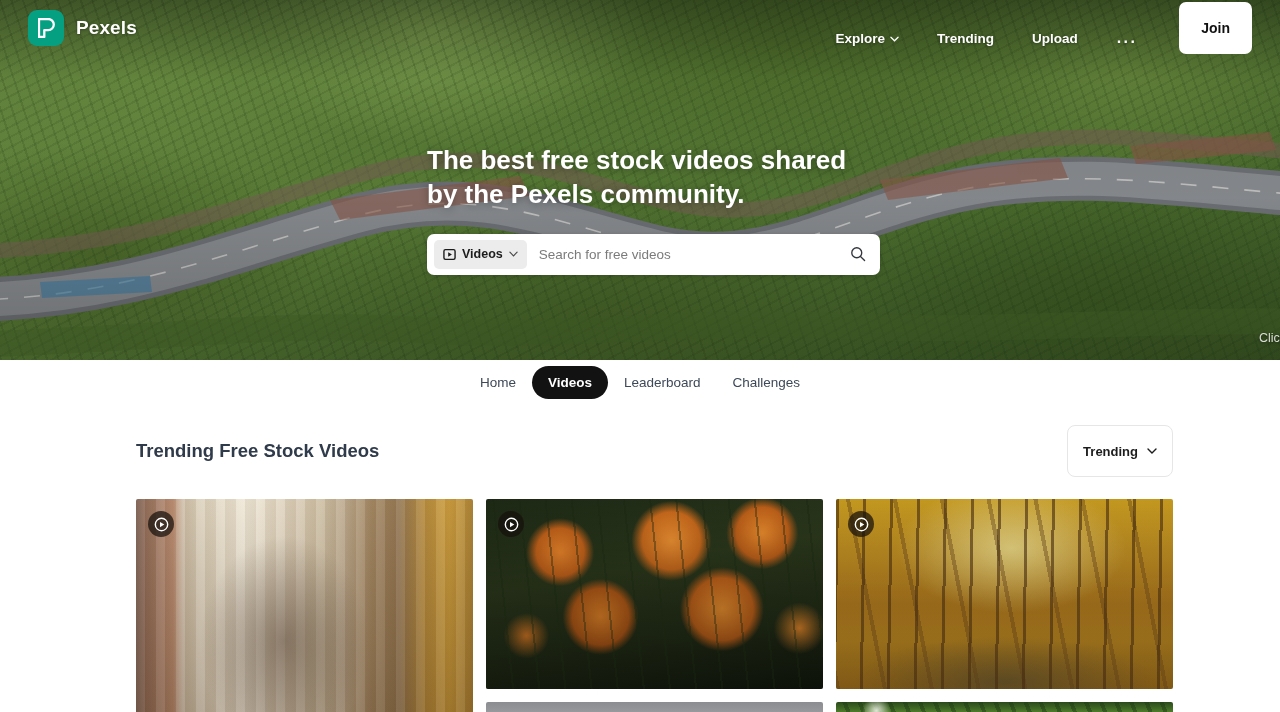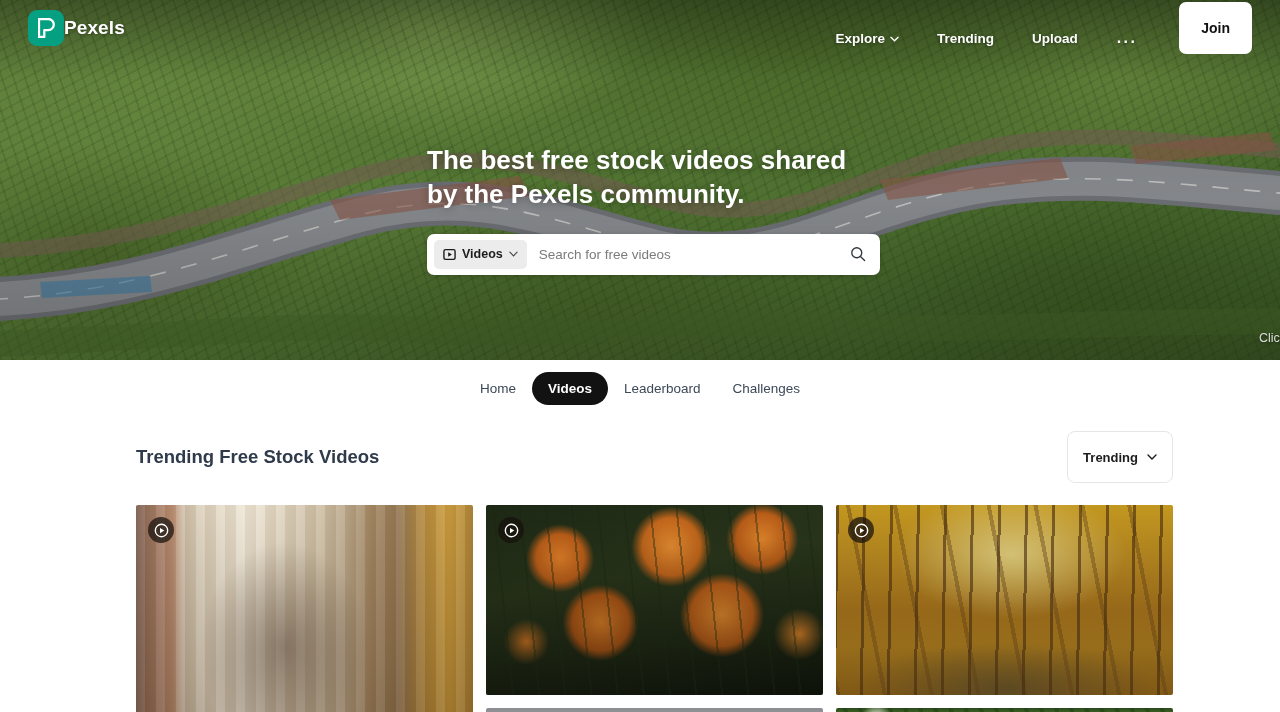--- a/index.html
+++ b/index.html
@@ -74,21 +74,21 @@
   }
 
   
   .header {
     position: absolute; top: 0; left: 0;
     width: 1280px; height: 56px;
     display: flex; align-items: center;
     padding: 0 28px;
     z-index: 6;
   }
-  .brand { display: flex; align-items: center; cursor: pointer; }
+  .brand { display: flex; align-items: center; gap: 12px; cursor: pointer; }
   .logo-tile {
     width: 36px; height: 36px;
     border-radius: 9px;
     background: #05a081;
     display: flex; align-items: center; justify-content: center;
   }
   .brand-name {
     color: #fff;
     font-size: 19px;
     font-weight: 700;
@@ -184,21 +184,21 @@
     font-size: 12.5px;
     z-index: 5;
     white-space: nowrap;
     text-shadow: 0 1px 3px rgba(0,0,0,.4);
   }
 
   
   .tabs {
     display: flex; align-items: flex-end; justify-content: center;
     gap: 0;
-    padding-top: 12px;
+    padding-top: 6px;
   }
   .tab {
     font-size: 13.5px;
     color: #3d4858;
     padding: 9px 16px;
     border-radius: 20px;
     cursor: pointer;
     white-space: nowrap;
   }
   .tab.active {

